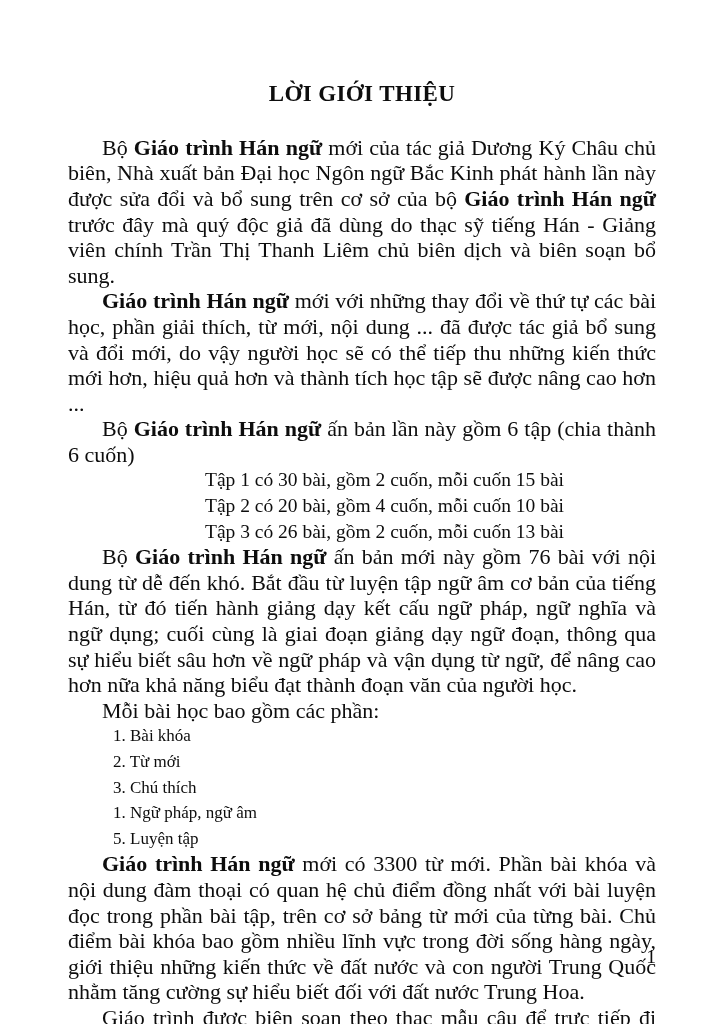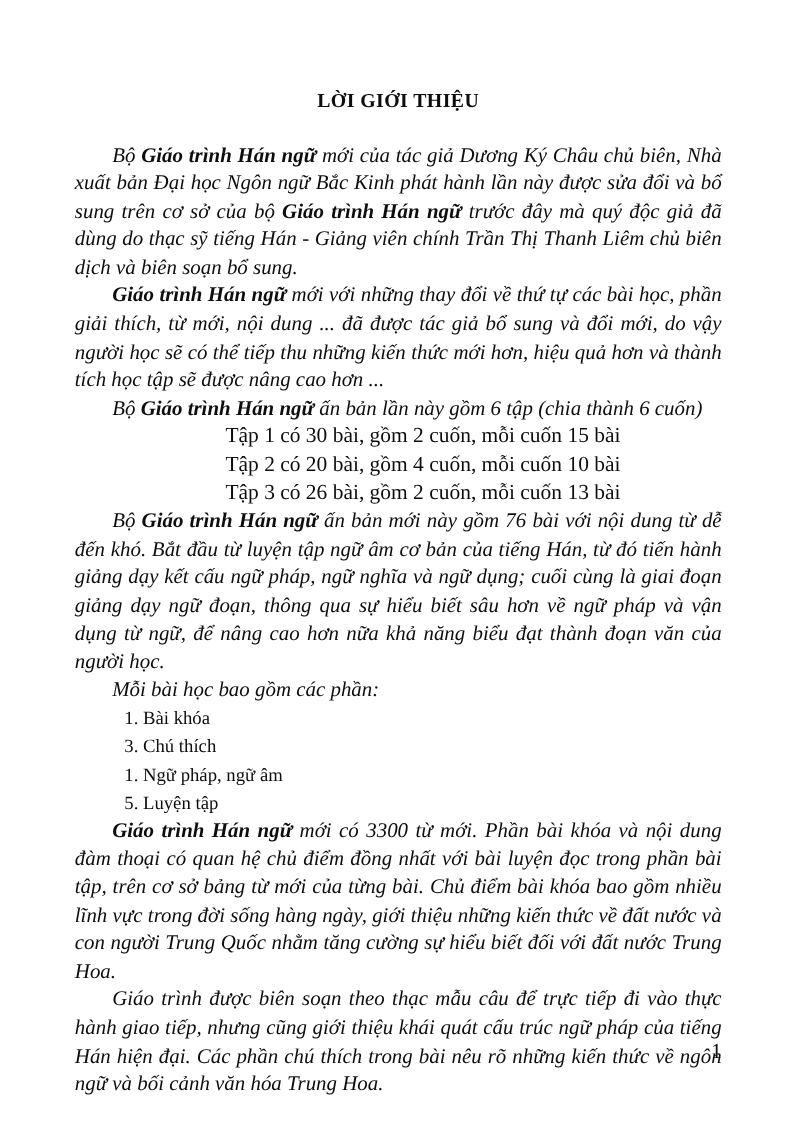--- a/index.html
+++ b/index.html
@@ -19,34 +19,33 @@
   }
   .content {
     position: absolute;
     left: 68px;
     top: 80px;
     width: 588px;
   }
   .doc-title {
     text-align: center;
     font-weight: bold;
-    font-size: 18px;
+    font-size: 23px;
     letter-spacing: 0.4px;
     margin: 0 0 26px 0;
     line-height: 1.25;
   }
   p.para {
     margin: 0;
-    font-size: 19px;
+    font-size: 22px;
     line-height: 25.6px;
     text-align: justify;
     text-justify: inter-word;
     text-indent: 34px;
     hyphens: none;
-    font-style: italic;
   }
   .b {
     font-weight: bold;
   }
   .sub-item {
     margin: 0;
     font-size: 19.5px;
     line-height: 25.6px;
     text-align: center;
     text-indent: 0;
@@ -81,20 +80,21 @@
     <div id="body-blocks">
         <p class="para"><span>Bộ </span><span class="b">Giáo trình Hán ngữ</span><span> mới của tác giả Dương Ký Châu chủ biên, Nhà xuất bản Đại học Ngôn ngữ Bắc Kinh phát hành lần này được sửa đổi và bổ sung trên cơ sở của bộ </span><span class="b">Giáo trình Hán ngữ</span><span> trước đây mà quý độc giả đã dùng do thạc sỹ tiếng Hán - Giảng viên chính Trần Thị Thanh Liêm chủ biên dịch và biên soạn bổ sung.</span></p>
         <p class="para"><span class="b">Giáo trình Hán ngữ</span><span> mới với những thay đổi về thứ tự các bài học, phần giải thích, từ mới, nội dung ... đã được tác giả bổ sung và đổi mới, do vậy người học sẽ có thể tiếp thu những kiến thức mới hơn, hiệu quả hơn và thành tích học tập sẽ được nâng cao hơn ...</span></p>
         <p class="para"><span>Bộ </span><span class="b">Giáo trình Hán ngữ</span><span> ấn bản lần này gồm 6 tập (chia thành 6 cuốn)</span></p>
         <p class="sub-item">Tập 1 có 30 bài, gồm 2 cuốn, mỗi cuốn 15 bài</p>
         <p class="sub-item">Tập 2 có 20 bài, gồm 4 cuốn, mỗi cuốn 10 bài</p>
         <p class="sub-item">Tập 3 có 26 bài, gồm 2 cuốn, mỗi cuốn 13 bài</p>
         <p class="para"><span>Bộ </span><span class="b">Giáo trình Hán ngữ</span><span> ấn bản mới này gồm 76 bài với nội dung từ dễ đến khó. Bắt đầu từ luyện tập ngữ âm cơ bản của tiếng Hán, từ đó tiến hành giảng dạy kết cấu ngữ pháp, ngữ nghĩa và ngữ dụng; cuối cùng là giai đoạn giảng dạy ngữ đoạn, thông qua sự hiểu biết sâu hơn về ngữ pháp và vận dụng từ ngữ, để nâng cao hơn nữa khả năng biểu đạt thành đoạn văn của người học.</span></p>
         <p class="para"><span>Mỗi bài học bao gồm các phần:</span></p>
         <p class="num-item">1. Bài khóa</p>
+        <p class="num-item">2. Từ mới</p>
         <p class="num-item">3. Chú thích</p>
         <p class="num-item">1. Ngữ pháp, ngữ âm</p>
         <p class="num-item">5. Luyện tập</p>
         <p class="para"><span class="b">Giáo trình Hán ngữ</span><span> mới có 3300 từ mới. Phần bài khóa và nội dung đàm thoại có quan hệ chủ điểm đồng nhất với bài luyện đọc trong phần bài tập, trên cơ sở bảng từ mới của từng bài. Chủ điểm bài khóa bao gồm nhiều lĩnh vực trong đời sống hàng ngày, giới thiệu những kiến thức về đất nước và con người Trung Quốc nhằm tăng cường sự hiểu biết đối với đất nước Trung Hoa.</span></p>
         <p class="para"><span>Giáo trình được biên soạn theo thạc mẫu câu để trực tiếp đi vào thực hành giao tiếp, nhưng cũng giới thiệu khái quát cấu trúc ngữ pháp của tiếng Hán hiện đại. Các phần chú thích trong bài nêu rõ những kiến thức về ngôn ngữ và bối cảnh văn hóa Trung Hoa.</span></p>
       </div>
 
   </div>
 
   <div class="page-number">1</div>

